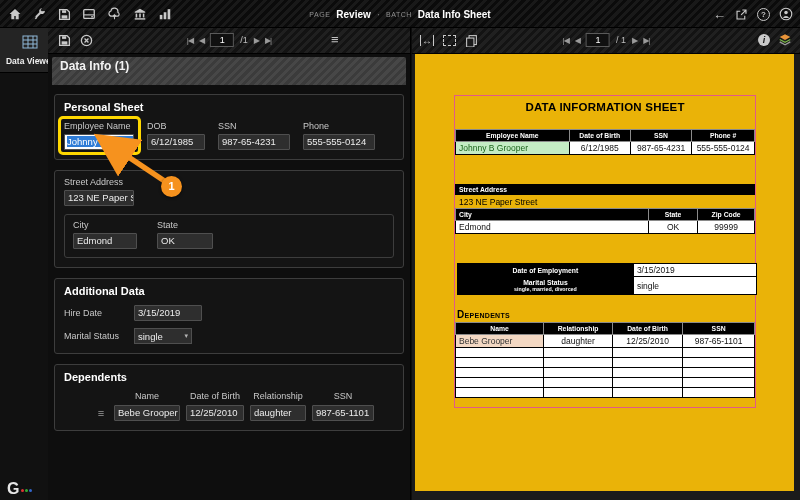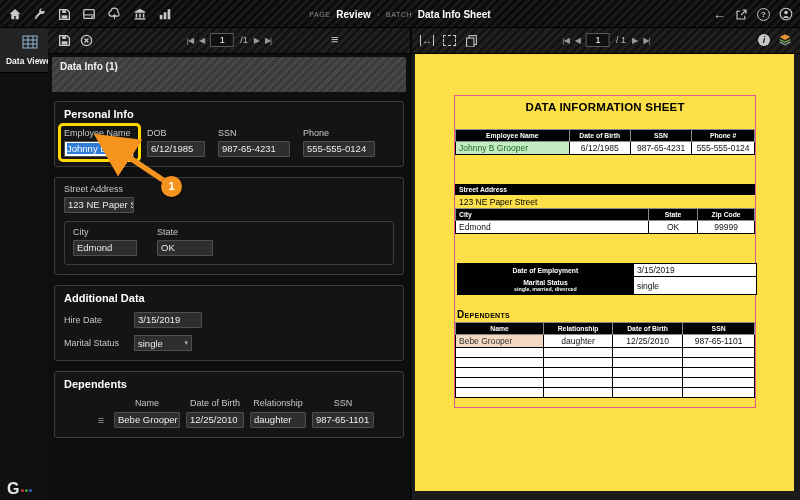--- a/index.html
+++ b/index.html
@@ -36,21 +36,21 @@
   .form-panel { position:absolute; left:48px; top:28px; width:363px; height:472px; background:#0e0e0e; border-right:1px solid #000; }
   .panel-toolbar { position:relative; height:26px; border-bottom:1px solid #000; }
   .tool-left { position:absolute; left:10px; top:6px; display:flex; align-items:center; gap:9px; }
   .pager { position:absolute; left:50%; top:5px; transform:translateX(-50%); display:flex; align-items:center; gap:6px; }
   .pager .pg-arrow { color:#9a9a9a; font-size:8px; cursor:pointer; letter-spacing:-1px; }
   .pager input { width:24px; height:14px; background:#101010; border:1px solid #5a5a5a; color:#fff; font-size:9px;
                  text-align:center; font-family:"Liberation Sans",sans-serif; }
   .pager .pg-total { color:#bdbdbd; font-size:9px; }
   .menu-glyph { position:absolute; left:283px; top:4px; color:#bdbdbd; font-size:13px; cursor:pointer; }
 
-  .data-info-bar { margin:3px 4px 0; height:35px; line-height:19px; padding-left:8px; font-size:10px; font-weight:bold;
+  .data-info-bar { margin:3px 4px 0; height:28px; line-height:19px; padding-left:8px; font-size:12px; font-weight:bold;
                    color:#f2f2f2; border-radius:2px 2px 0 0; }
 
   .form-content { padding:3px 1px; }
   .section { margin:6px 5px 10px; border:1px solid #3d3d3d; border-radius:3px; background:#141414; padding:6px 9px 9px; position:relative; }
   .section-title { font-size:11px; font-weight:bold; color:#fff; margin-bottom:8px; }
   .field-label { font-size:9px; color:#c8c8c8; margin-bottom:3px; white-space:nowrap; }
   .input { background:#2e2e2e; border:1px solid #4f4f4f; color:#ececec; font-size:9.5px; height:16px; line-height:14px;
            padding:0 3px; white-space:nowrap; overflow:hidden; border-radius:1px; cursor:text; }
   .fields-row { display:flex; gap:13px; }
   .col { display:flex; flex-direction:column; }
@@ -90,21 +90,21 @@
   .doc-panel { position:absolute; left:412px; top:28px; width:388px; height:472px; background:#1b1b1b; }
   .doc-tool-left { position:absolute; left:8px; top:6px; display:flex; align-items:center; gap:9px; }
   .doc-tool-right { position:absolute; right:8px; top:5px; display:flex; align-items:center; gap:8px; }
   .fitw { display:flex; align-items:center; color:#c9c9c9; font-size:11px; line-height:11px; }
   .fitw .bar { display:inline-block; width:1px; height:11px; background:#c9c9c9; }
   .fitw .arr { padding:0 1px; font-size:10px; }
   .marquee { width:13px; height:11px; border:1px dashed #c9c9c9; }
   .info-icon { width:12px; height:12px; border-radius:50%; background:#c9c9c9; color:#141414; font-size:9px;
                font-weight:bold; font-style:italic; text-align:center; line-height:12px; }
 
-  .viewer { position:absolute; left:3px; top:26px; right:6px; bottom:9px; background:#fde047; }
+  .viewer { position:absolute; left:3px; top:26px; right:6px; bottom:9px; background:#eab308; }
   .doc-box { position:absolute; left:39px; top:41px; width:302px; height:313px; border:1px solid #e25a88; color:#000; }
   .doc-title { position:absolute; top:5px; left:0; right:0; text-align:center; font-size:11.5px; font-weight:bold; letter-spacing:.2px; }
 
   table.doc-table { border-collapse:collapse; width:100%; position:absolute; table-layout:fixed; }
   .doc-table th { background:#000; color:#fff; font-size:6.8px; font-weight:bold; padding:2px 1px; border:1px solid #8a8a8a; }
   .doc-table td { font-size:8.5px; color:#111; border:1px solid #000; height:13px; padding:0 3px; background:#fff;
                   overflow:hidden; white-space:nowrap; }
   .doc-table td.center { text-align:center; }
   td.hl-green { background:#c4ecc4; color:#1c641c; }
   td.hl-tan   { background:#f3d8c3; color:#333; }
@@ -246,21 +246,21 @@
         <span class="pg-arrow">▶|</span>
       </div>
       <span class="menu-glyph">≡</span>
     </div>
 
     <div class="data-info-bar stripes-bar">Data Info (1)</div>
 
     <div class="form-content">
 
       <div class="section">
-        <div class="section-title">Personal Info</div>
+        <div class="section-title">Personal Sheet</div>
         <div class="fields-row">
           <div class="col employee-col">
             <div class="annot-ring"></div>
             <span class="field-label">Employee Name</span>
             <div class="input focused w-emp"><span class="sel">Johnny B Grooper</span></div>
           </div>
           <div class="col">
             <span class="field-label">DOB</span>
             <div class="input w-dob">6/12/1985</div>
           </div>

